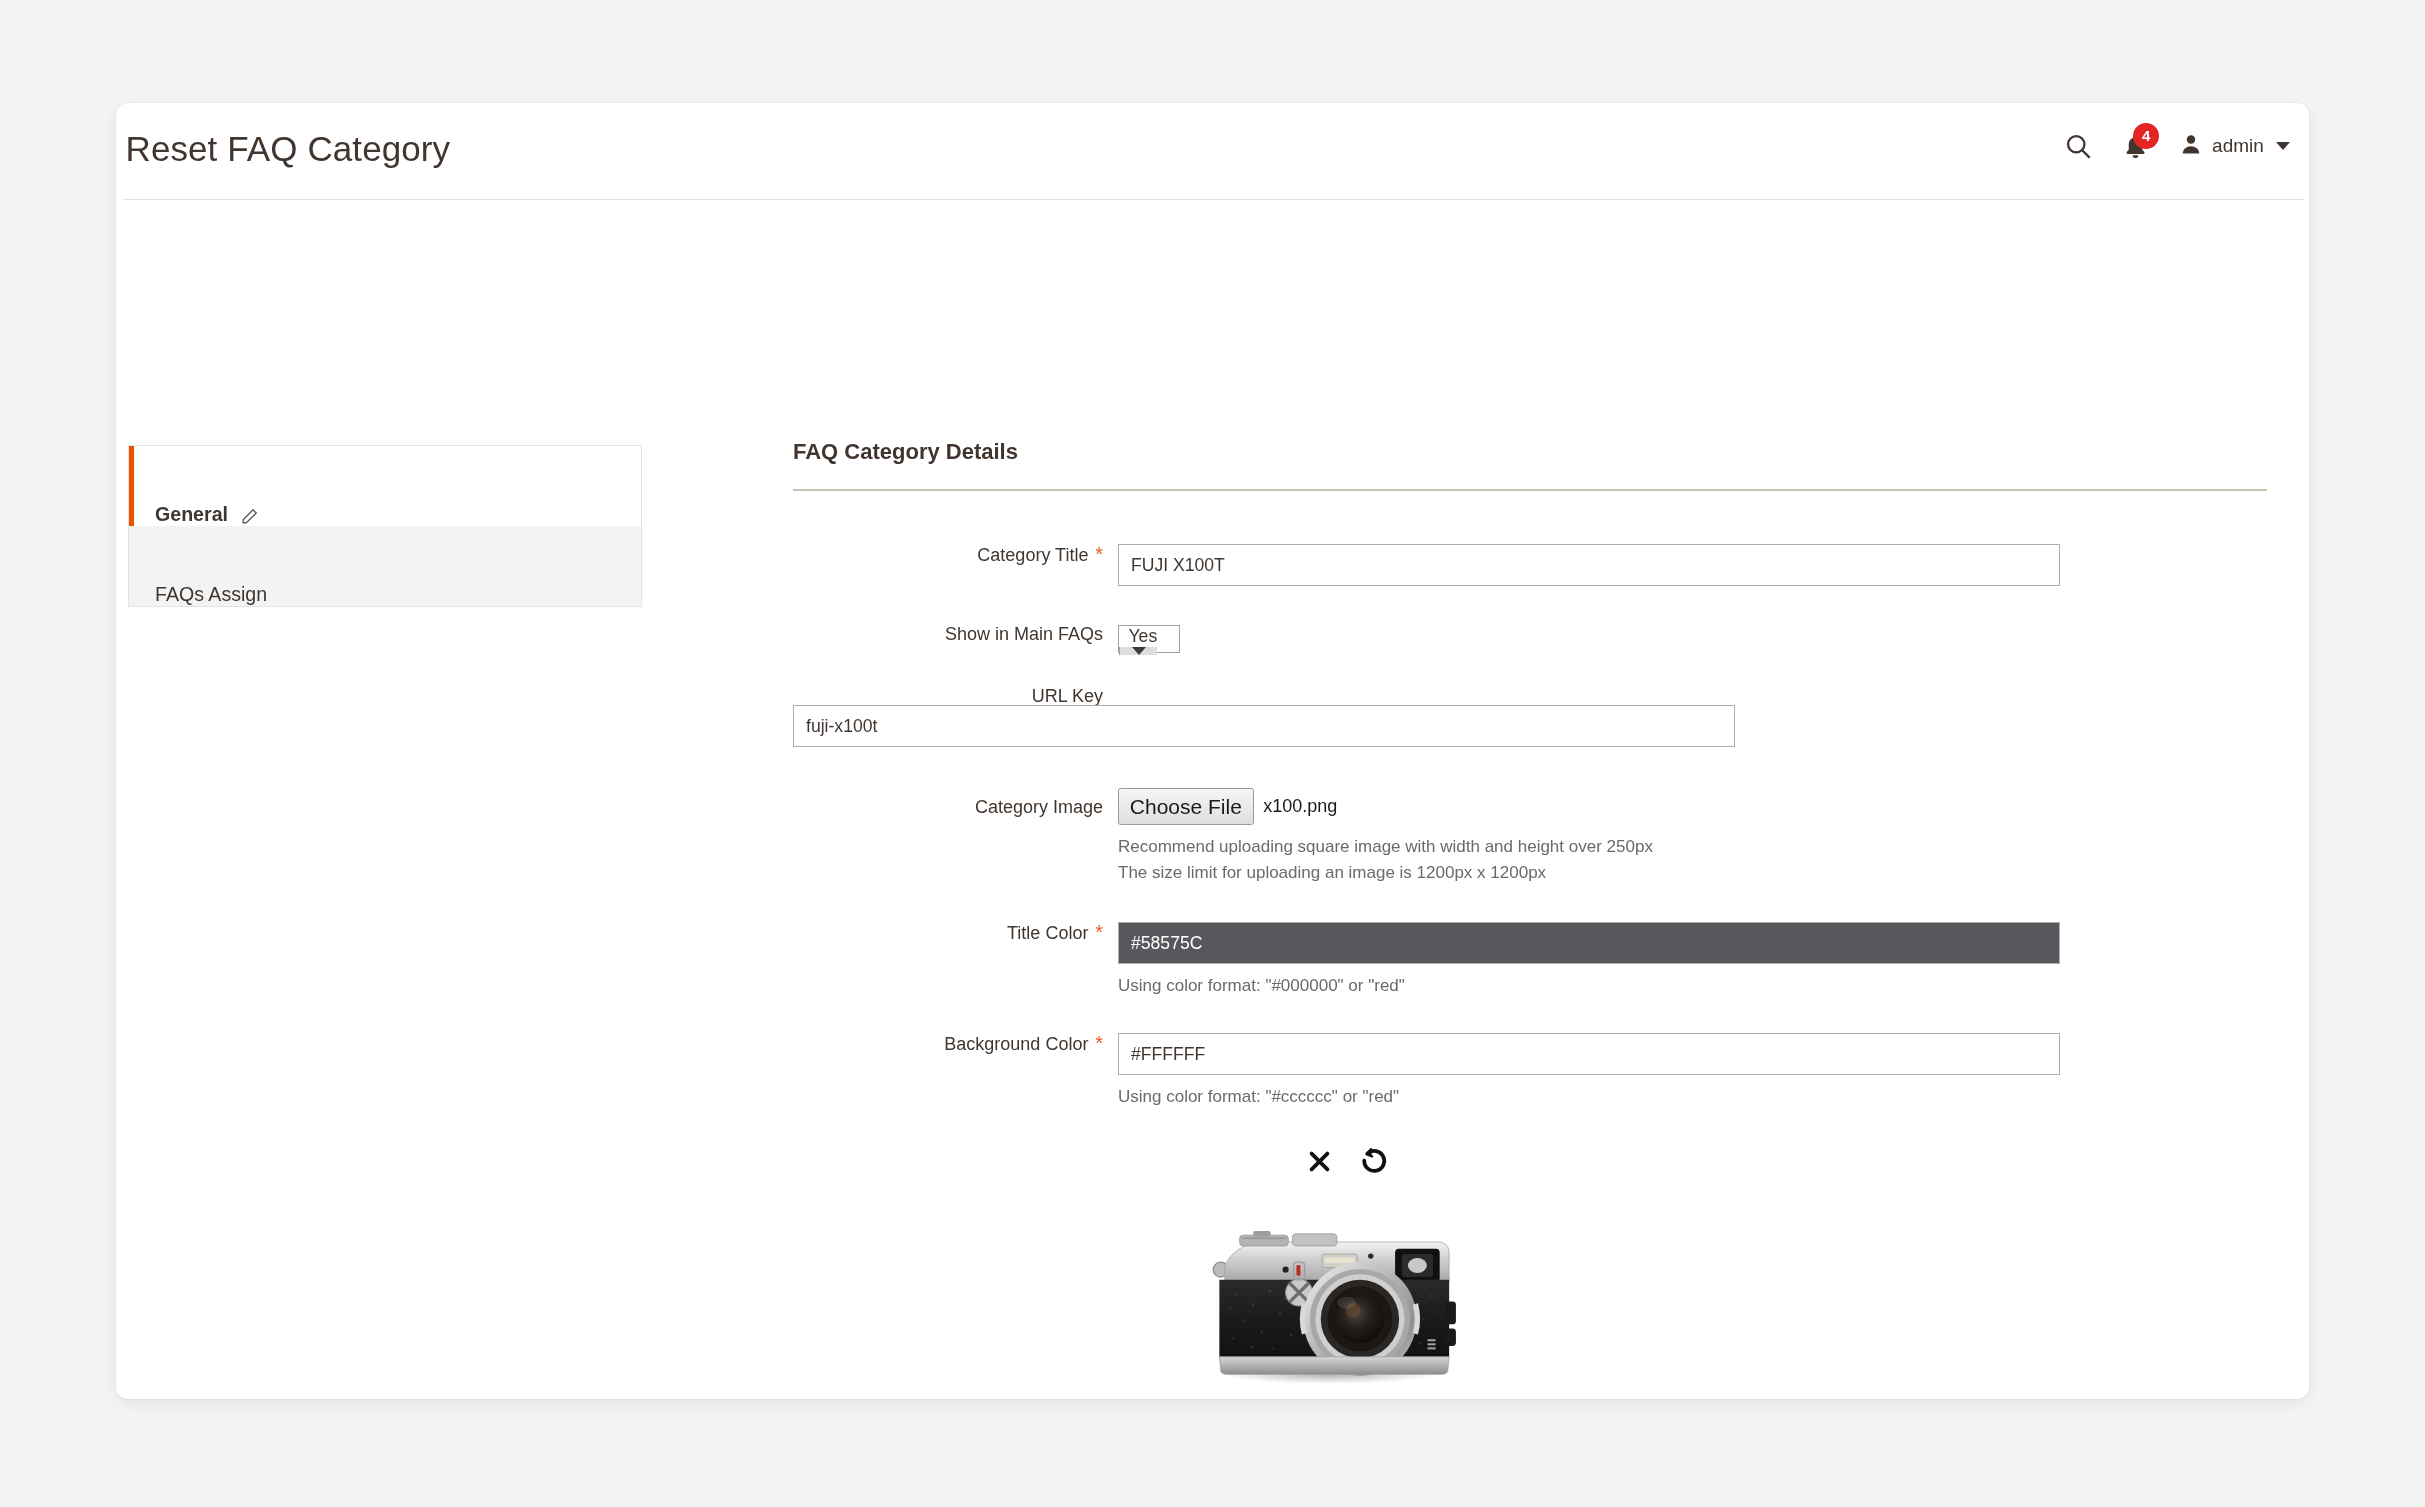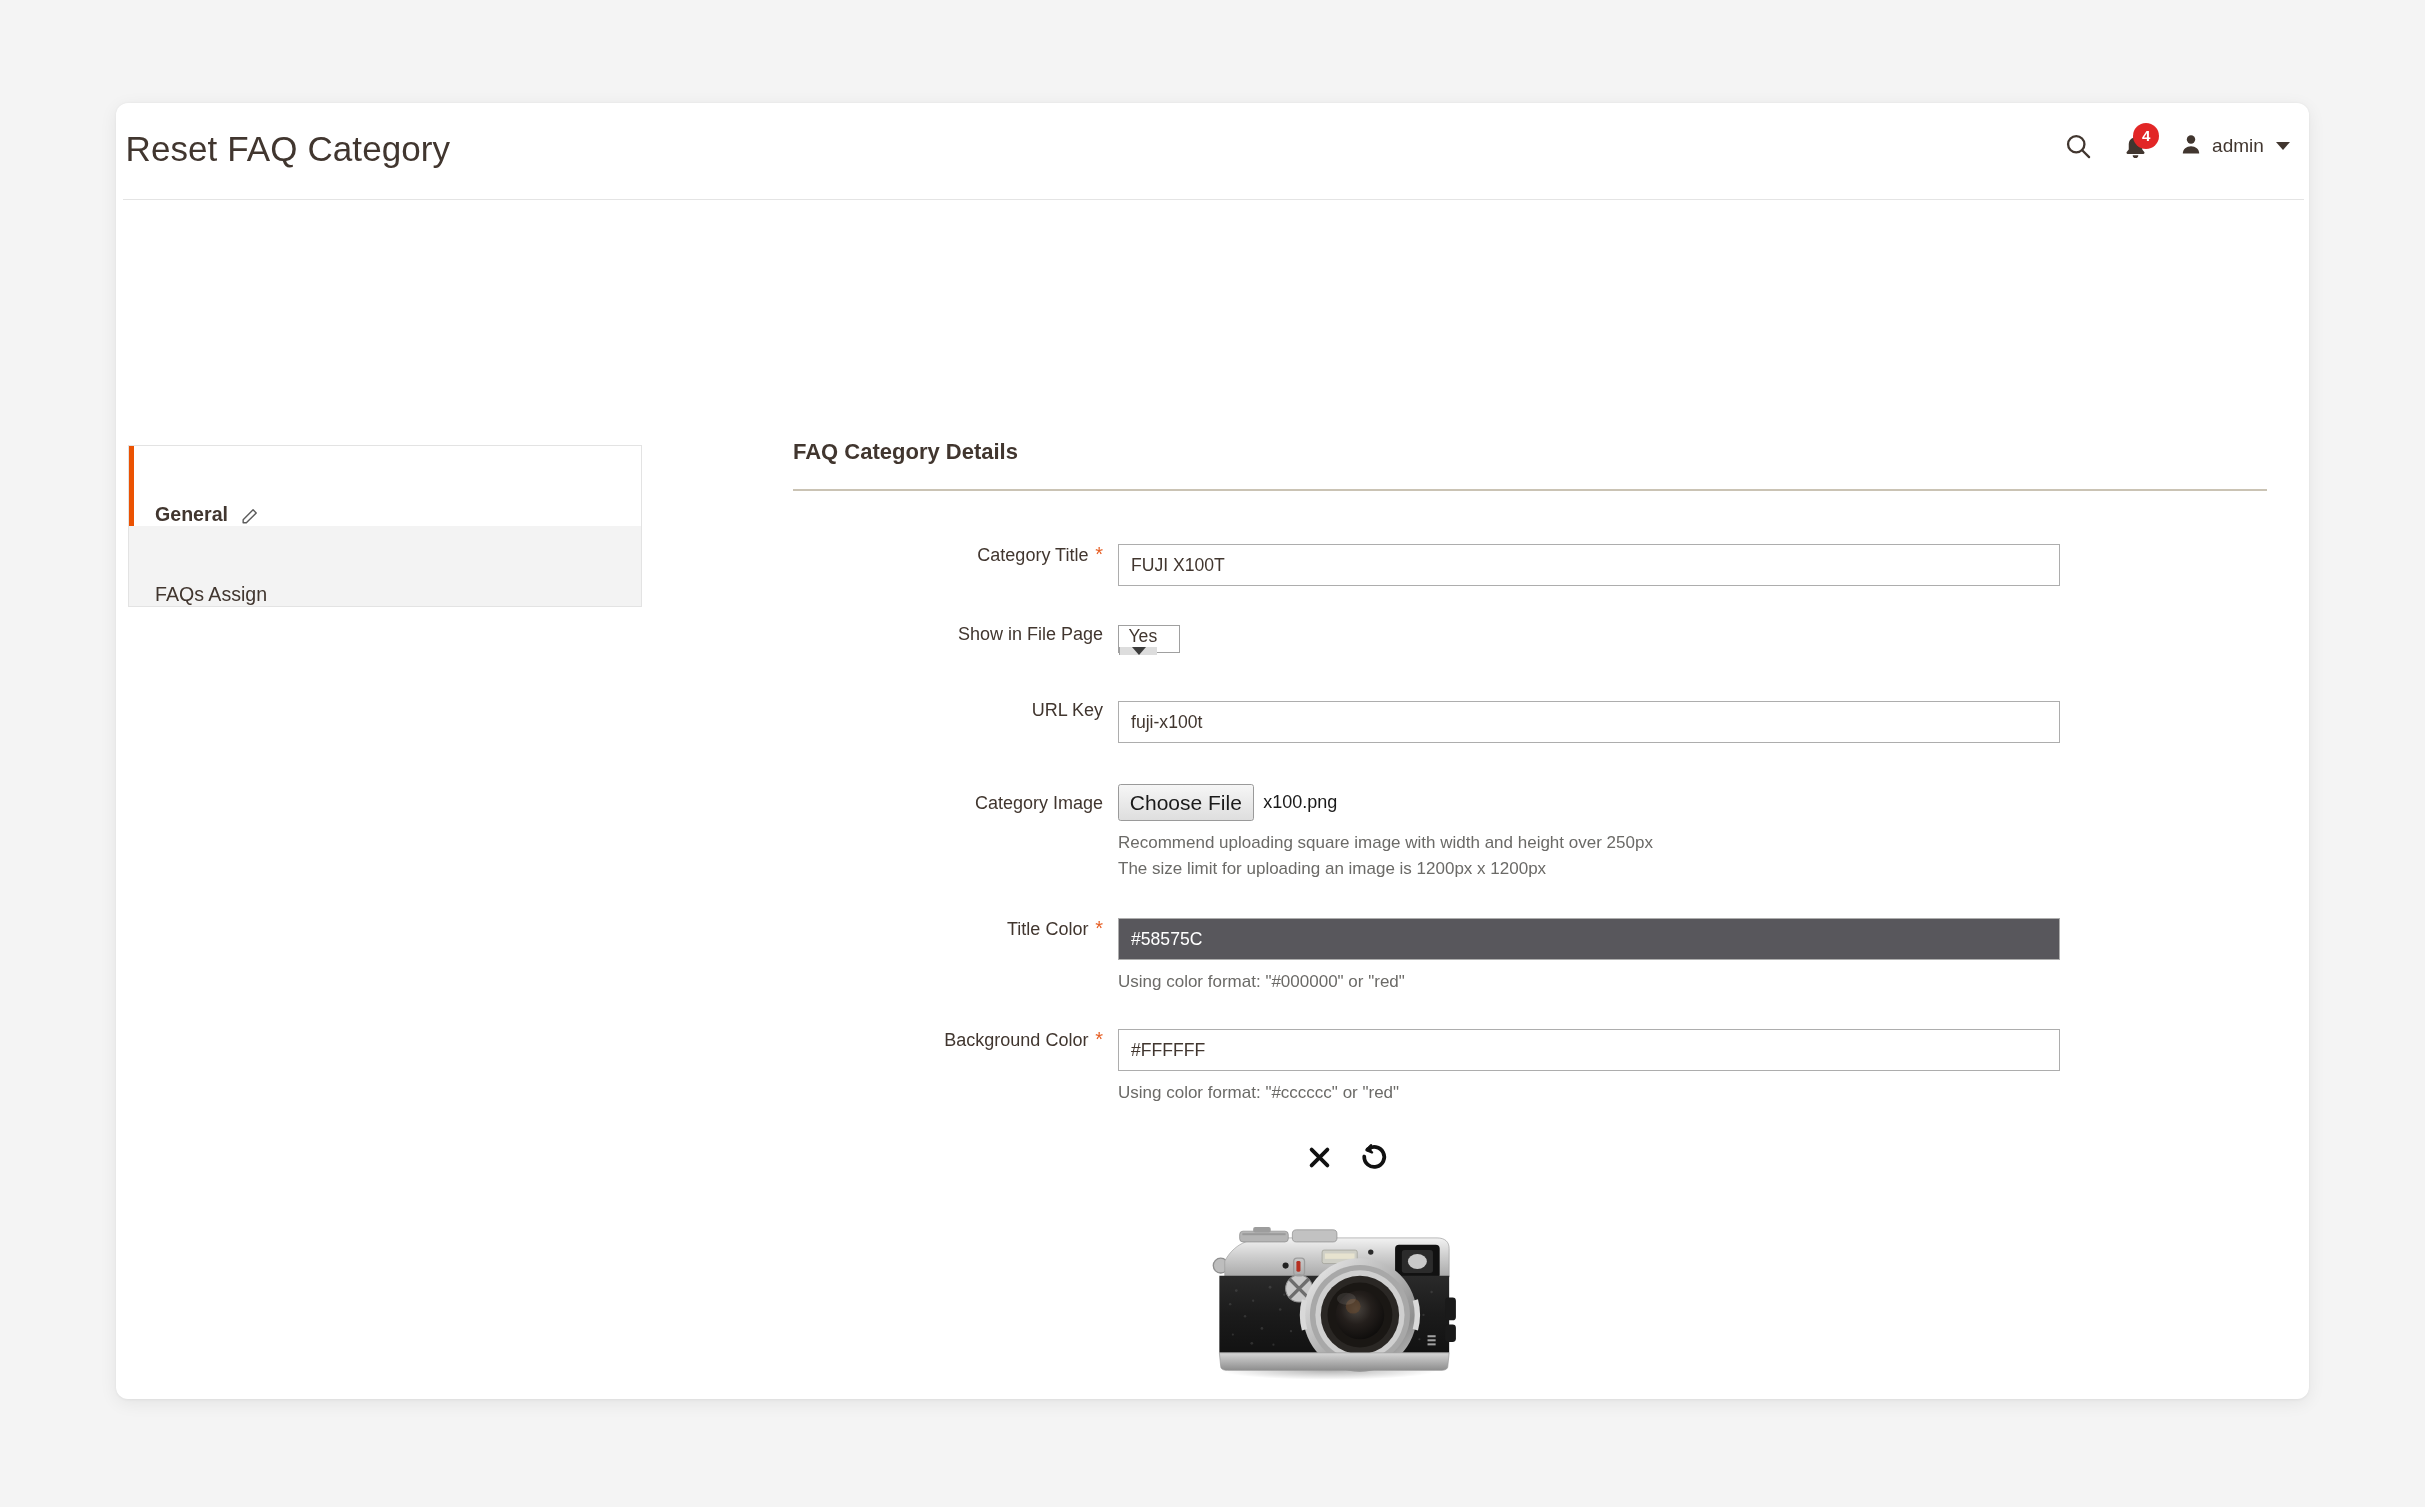--- a/index.html
+++ b/index.html
@@ -412,32 +412,32 @@
         <div class="field-row" style="margin-top:53px;">
           <div class="field-label">
             <span>Category Title</span><span class="req">*</span>
           </div>
           <div class="field-control">
             <input class="txt-input" type="text" value="FUJI X100T" style="">
           </div>
         </div>
 
         <div class="field-row" style="margin-top:39px;">
-          <div class="field-label">Show in File Page</div>
+          <div class="field-label">Show in Main FAQs</div>
           <div class="field-control">
             <div class="select-box">
               <span class="select-value">Yes</span>
               <span class="select-arrow">
                   <i></i>
                 </span>
             </div>
           </div>
         </div>
 
-        <div class="field-row" style="margin-top:48px;">
+        <div class="field-row" style="margin-top:34px;flex-direction:column;">
           <div class="field-label">URL Key</div>
           <div class="field-control">
             <input class="txt-input" type="text" value="fuji-x100t" style="">
           </div>
         </div>
 
         <div class="field-row" style="margin-top:41px;">
           <div class="field-label" style="padding-top:9.5px;">Category Image</div>
           <div class="field-control">
             <div class="file-row">

